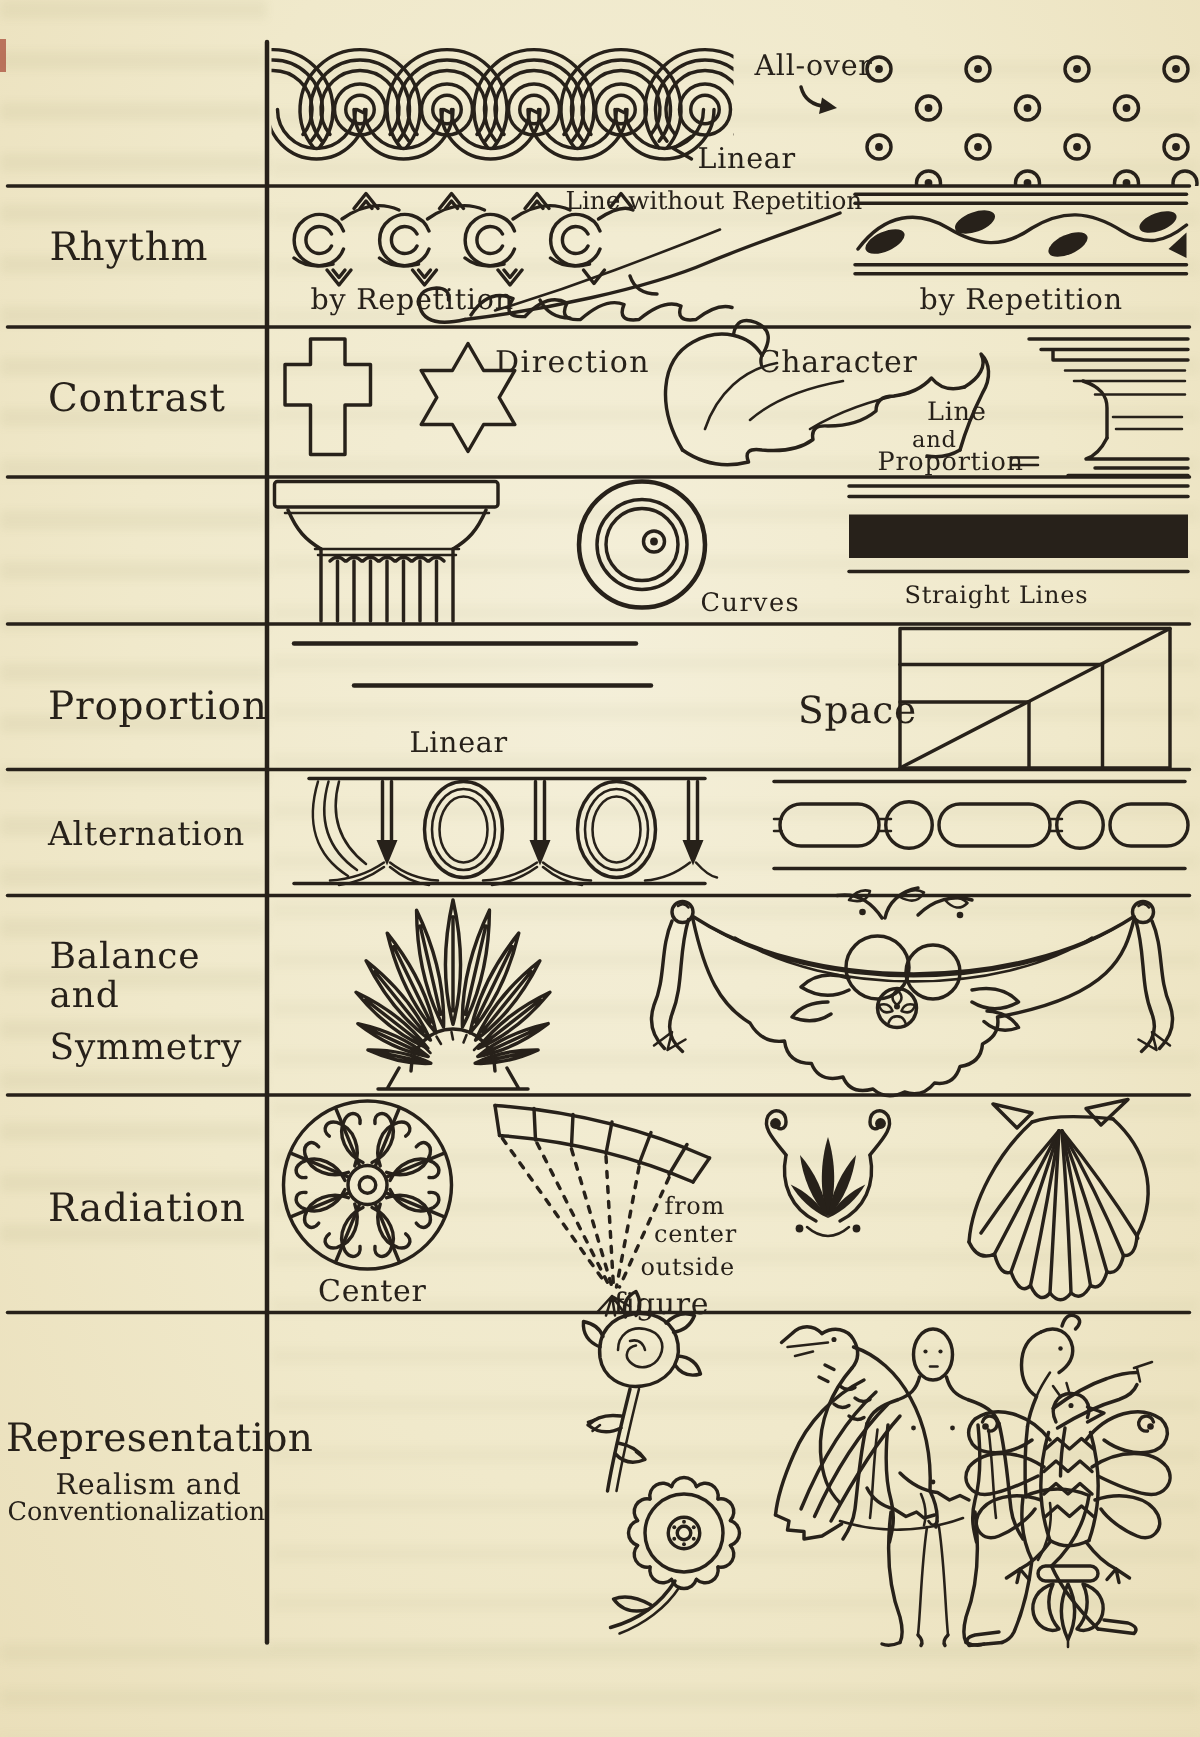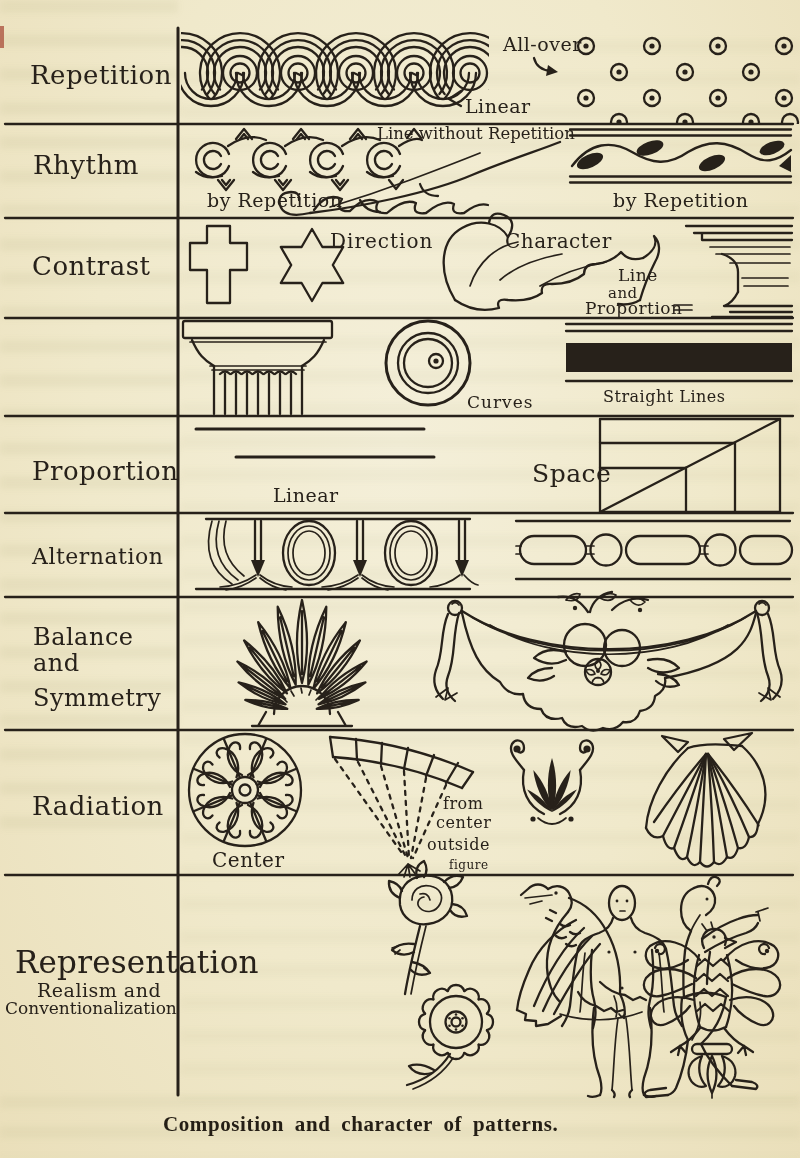--- a/index.html
+++ b/index.html
@@ -544,30 +544,29 @@
       <use href="#her-leg" transform="matrix(-1,0,0,1,1424,0)"></use>
       <path d="M 700,1027 Q 712,1034 726,1027"></path>
       <rect x="692" y="1044" width="40" height="10" rx="5"></rect>
       <path d="M 712,1056 C 706,1068 706,1080 712,1093 C 718,1080 718,1068 712,1056 Z"></path>
       <path d="M 702,1056 C 697,1067 699,1078 706,1086 C 699,1089 691,1084 689,1076 C 687,1067 692,1059 702,1056 Z"></path>
       <path d="M 722,1056 C 727,1067 725,1078 718,1086 C 725,1089 733,1084 735,1076 C 737,1067 732,1059 722,1056 Z"></path>
       <path class="thin" d="M 712,1093 V 1098"></path>
     </g>
   </svg>
 
-  <div class="lbl" style="left:30px;top:62px;font-size:26px">Repetition</div>
   <div class="lbl" style="left:33px;top:152px;font-size:26px">Rhythm</div>
   <div class="lbl" style="left:32px;top:253px;font-size:26px">Contrast</div>
   <div class="lbl" style="left:32px;top:458px;font-size:26px">Proportion</div>
   <div class="lbl" style="left:32px;top:545px;font-size:22px">Alternation</div>
   <div class="lbl" style="left:33px;top:625px;font-size:24px">Balance</div>
   <div class="lbl" style="left:33px;top:651px;font-size:24px">and</div>
   <div class="lbl" style="left:33px;top:686px;font-size:24px">Symmetry</div>
   <div class="lbl" style="left:32px;top:793px;font-size:26px">Radiation</div>
-  <div class="lbl" style="left:15px;top:946px;font-size:31px;letter-spacing:.2px">Representation</div>
+  <div class="lbl" style="left:4px;top:946px;font-size:26px;letter-spacing:.2px">Representation</div>
   <div class="lbl" style="left:37px;top:981px;font-size:19px">Realism and</div>
   <div class="lbl" style="left:5px;top:1000px;font-size:17px;letter-spacing:0">Conventionalization</div>
 
   <div class="lbl" style="left:503px;top:35px;font-size:19px">All-over</div>
   <div class="lbl" style="left:465px;top:97px;font-size:19px">Linear</div>
   <div class="lbl" style="left:377px;top:125px;font-size:16.5px;letter-spacing:0">Line without Repetition</div>
   <div class="lbl" style="left:207px;top:191px;font-size:19px">by Repetition</div>
   <div class="lbl" style="left:613px;top:191px;font-size:19px">by Repetition</div>
   <div class="lbl" style="left:330px;top:231px;font-size:20px;letter-spacing:1px">Direction</div>
   <div class="lbl" style="left:505px;top:231px;font-size:20px">Character</div>
@@ -575,16 +574,15 @@
   <div class="lbl" style="left:608px;top:286px;font-size:15px">and</div>
   <div class="lbl" style="left:585px;top:300px;font-size:17px">Proportion</div>
   <div class="lbl" style="left:467px;top:394px;font-size:17px;letter-spacing:1px">Curves</div>
   <div class="lbl" style="left:603px;top:389px;font-size:16px">Straight Lines</div>
   <div class="lbl" style="left:273px;top:486px;font-size:19px">Linear</div>
   <div class="lbl" style="left:532px;top:461px;font-size:25px">Space</div>
   <div class="lbl" style="left:212px;top:850px;font-size:20px">Center</div>
   <div class="lbl" style="left:443px;top:796px;font-size:16px">from</div>
   <div class="lbl" style="left:436px;top:815px;font-size:16px">center</div>
   <div class="lbl" style="left:427px;top:837px;font-size:16px">outside</div>
-  <div class="lbl" style="left:449px;top:859px;font-size:12px">figure</div>
-
-  <div class="caption">Composition and character of patterns.</div>
+  <div class="lbl" style="left:409px;top:859px;font-size:20px">figure</div>
+
 </div>
 
 </body></html>

